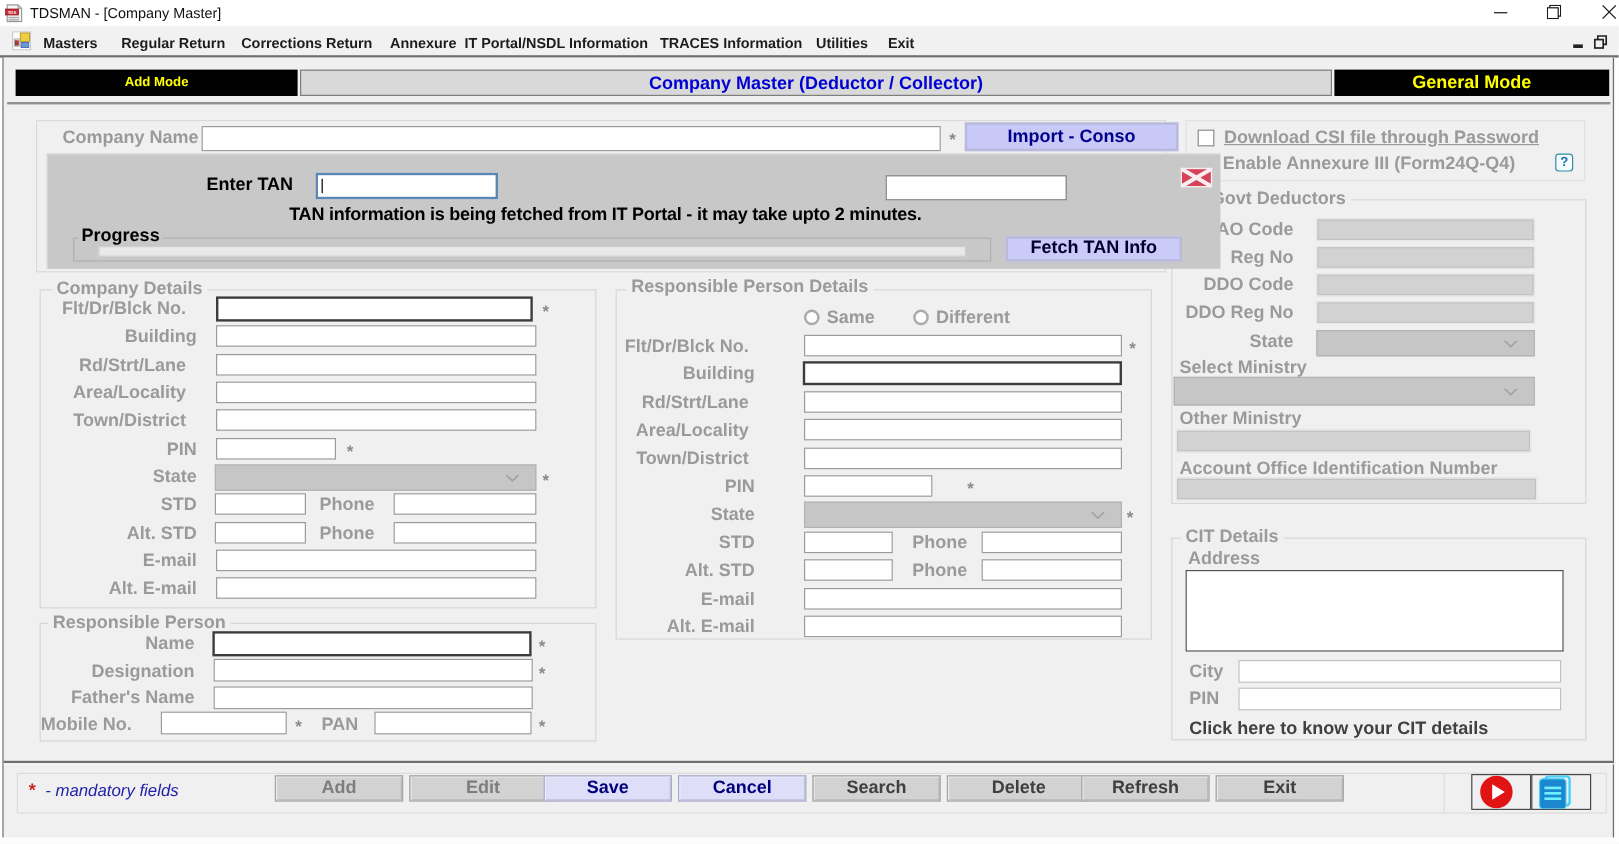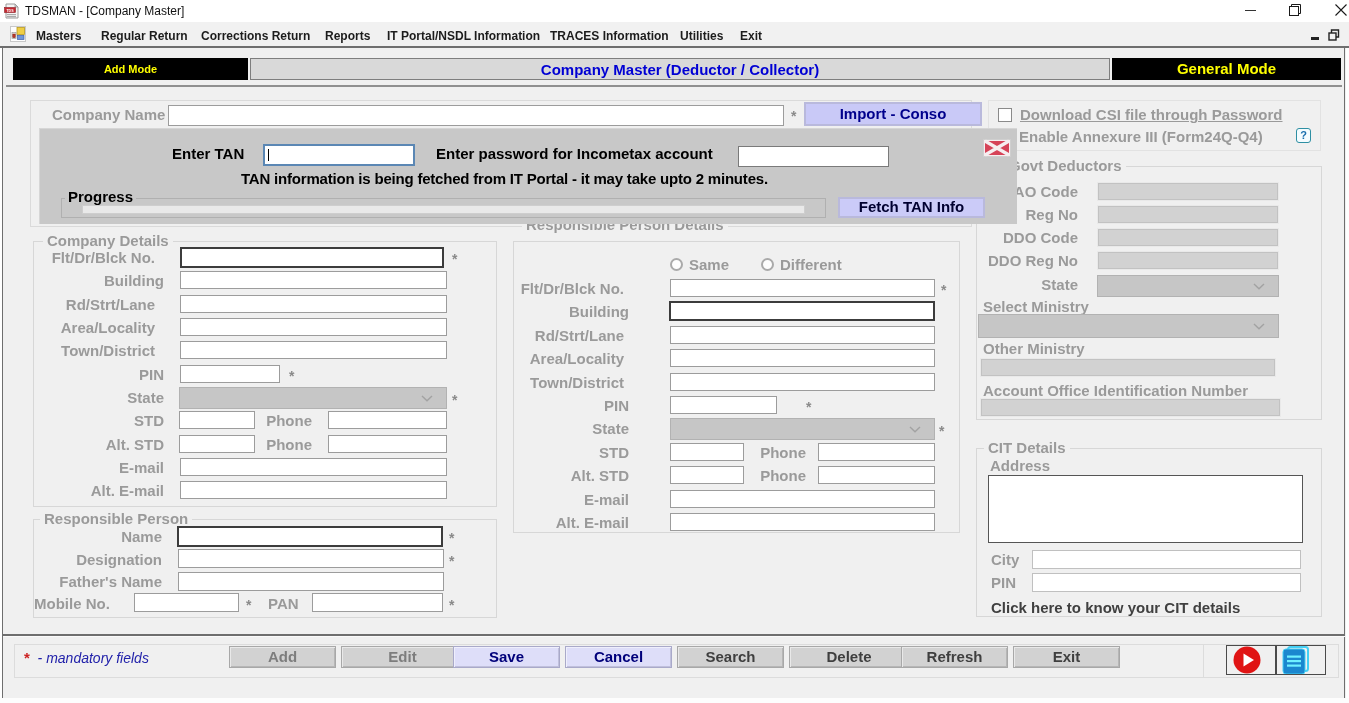--- a/index.html
+++ b/index.html
@@ -30,21 +30,21 @@
 <svg style="left:10px;top:26px" width="16" height="16" viewBox="0 0 16 16">
 <rect x="0.5" y="0.5" width="15" height="15" fill="#fdfdfd" stroke="#c8c8c8"></rect>
 <rect x="7" y="1.5" width="7.5" height="7" fill="#efce44" stroke="#b89a20" stroke-width="0.8"></rect>
 <rect x="2" y="6.5" width="4" height="6" fill="#fff" stroke="#999" stroke-width="0.7"></rect>
 <rect x="2.8" y="8" width="2.4" height="3.6" fill="#c0392b" stroke="#7d241a" stroke-width="0.6"></rect>
 <rect x="7.5" y="9.5" width="6.5" height="4" fill="#6f96d8" stroke="#3a5fa8" stroke-width="0.7"></rect>
 </svg>
 <div class="t" style="left:36px;top:28px;font-size:12px;font-weight:bold;color:#1c1c1c;">Masters</div>
 <div class="t" style="left:101px;top:28px;font-size:12px;font-weight:bold;color:#1c1c1c;">Regular Return</div>
 <div class="t" style="left:201px;top:28px;font-size:12px;font-weight:bold;color:#1c1c1c;">Corrections Return</div>
-<div class="t" style="left:325px;top:28px;font-size:12px;font-weight:bold;color:#1c1c1c;">Reports</div>
+<div class="t" style="left:325px;top:28px;font-size:12px;font-weight:bold;color:#1c1c1c;">Annexure</div>
 <div class="t" style="left:387px;top:28px;font-size:12px;font-weight:bold;color:#1c1c1c;">IT Portal/NSDL Information</div>
 <div class="t" style="left:550px;top:28px;font-size:12px;font-weight:bold;color:#1c1c1c;">TRACES Information</div>
 <div class="t" style="left:680px;top:28px;font-size:12px;font-weight:bold;color:#1c1c1c;">Utilities</div>
 <div class="t" style="left:740px;top:28px;font-size:12px;font-weight:bold;color:#1c1c1c;">Exit</div>
 <div style="left:1311px;top:37px;width:8px;height:3px;background:#222;"></div>
 <svg style="left:1328px;top:29px" width="12" height="12" viewBox="0 0 12 12">
 <rect x="1" y="4" width="7" height="7" fill="#f1f1f1" stroke="#222" stroke-width="1.4"></rect>
 <path d="M3.5 4 v-3 h7 v7 h-2.5" fill="none" stroke="#222" stroke-width="1.4"></path>
   </svg>
 <div style="left:0px;top:46px;width:1349px;height:2px;background:#6e6e6e;"></div>
@@ -147,21 +147,21 @@
 <div class="t" style="left:449px;top:553px;"><span style="color:#8a8a8a;font-weight:bold;font-size:14px;">*</span></div>
 <div class="t" style="right:1187px;top:574px;font-size:15px;font-weight:bold;color:#9a9a9a;">Father's Name</div>
 <div style="left:178px;top:572px;width:266px;height:19px;background:#fff;border:1px solid #9c9c9c;"></div>
 <div class="t" style="left:34px;top:596px;font-size:15px;font-weight:bold;color:#9a9a9a;">Mobile No.</div>
 <div style="left:134px;top:593px;width:105px;height:19px;background:#fff;border:1px solid #9c9c9c;"></div>
 <div class="t" style="left:246px;top:597px;"><span style="color:#8a8a8a;font-weight:bold;font-size:14px;">*</span></div>
 <div class="t" style="left:268px;top:596px;font-size:15px;font-weight:bold;color:#9a9a9a;">PAN</div>
 <div style="left:312px;top:593px;width:131px;height:19px;background:#fff;border:1px solid #9c9c9c;"></div>
 <div class="t" style="left:449px;top:597px;"><span style="color:#8a8a8a;font-weight:bold;font-size:14px;">*</span></div>
 <div style="left:513px;top:241px;width:447px;height:292px;border:1px solid #d7d7d7;"></div>
-<div class="t" style="left:522px;top:217px;font-size:15px;font-weight:bold;color:#9a9a9a;background:#f0f0f0;padding:0 4px;">Responsible Person Details</div>
+<div class="t" style="left:522px;top:231px;font-size:15px;font-weight:bold;color:#9a9a9a;background:#f0f0f0;padding:0 4px;">Responsible Person Details</div>
 <div style="left:670px;top:258px;width:13px;height:13px;background:#fdfdfd;border:2px solid #aaa;border-radius:50%;"></div>
 <div class="t" style="left:689px;top:257px;font-size:15px;font-weight:bold;color:#9a9a9a;">Same</div>
 <div style="left:761px;top:258px;width:13px;height:13px;background:#fdfdfd;border:2px solid #aaa;border-radius:50%;"></div>
 <div class="t" style="left:780px;top:257px;font-size:15px;font-weight:bold;color:#9a9a9a;">Different</div>
 <div class="t" style="right:720px;top:281px;font-size:15px;font-weight:bold;color:#9a9a9a;padding-right:5px;">Flt/Dr/Blck No.</div>
 <div style="left:670px;top:279px;width:265px;height:18px;background:#fff;border:1px solid #9c9c9c;"></div>
 <div class="t" style="right:720px;top:304px;font-size:15px;font-weight:bold;color:#9a9a9a;">Building</div>
 <div style="left:669px;top:301px;width:266px;height:20px;background:#fff;border:2px solid #3c3c3c;"></div>
 <div class="t" style="right:720px;top:328px;font-size:15px;font-weight:bold;color:#9a9a9a;padding-right:5px;">Rd/Strt/Lane</div>
 <div style="left:670px;top:326px;width:265px;height:18px;background:#fff;border:1px solid #9c9c9c;"></div>
@@ -190,21 +190,20 @@
 <div style="left:818px;top:466px;width:117px;height:18px;background:#fff;border:1px solid #9c9c9c;"></div>
 <div class="t" style="right:720px;top:492px;font-size:15px;font-weight:bold;color:#9a9a9a;">E-mail</div>
 <div style="left:670px;top:490px;width:265px;height:18px;background:#fff;border:1px solid #9c9c9c;"></div>
 <div class="t" style="right:720px;top:515px;font-size:15px;font-weight:bold;color:#9a9a9a;">Alt. E-mail</div>
 <div style="left:670px;top:513px;width:265px;height:18px;background:#fff;border:1px solid #9c9c9c;"></div>
 <div style="left:39px;top:128px;width:978px;height:96px;background:#c8c8c8;border-top:1px solid #d6d6d6;border-left:1px solid #d6d6d6;z-index:50">
 <div class="t" style="left:132px;top:17px;font-weight:bold;color:#000;">Enter TAN</div>
 <div style="left:223px;top:15px;width:152px;height:22px;background:#fff;border:2px solid #5b87b4;">
       <div style="left:3px;top:3px;width:1px;height:12px;background:#000;"></div>
     </div>
-<div class="t" style="left:396px;top:17px;font-weight:bold;color:#000;">Enter password for Incometax account</div>
 <div style="left:698px;top:17px;width:151px;height:21px;background:#fff;border:1px solid #7a7a7a;"></div>
 <svg style="left:943px;top:10px" width="28" height="18" viewBox="0 0 28 18">
 <rect x="0.5" y="0.5" width="27" height="17" fill="#f6eef0" stroke="#cfcfcf"></rect>
 <rect x="2" y="2" width="24" height="14" fill="#d64358"></rect>
 <path d="M2 2 L26 16 M26 2 L2 16" stroke="#f6eef0" stroke-width="3.4"></path>
 </svg>
 <div class="t" style="left:201px;top:42px;font-weight:bold;color:#000;letter-spacing:-0.2px;">TAN information is being fetched from IT Portal - it may take upto 2 minutes.</div>
 <div style="left:21px;top:69px;width:765px;height:20px;border:1px solid #b0b0b0;"></div>
 <div class="t" style="left:25px;top:60px;font-weight:bold;color:#000;background:#c8c8c8;padding:0 3px;">Progress</div>
 <div style="left:42px;top:76px;width:723px;height:9px;background:#e9e9e9;border:1px solid #cecece;"></div>

